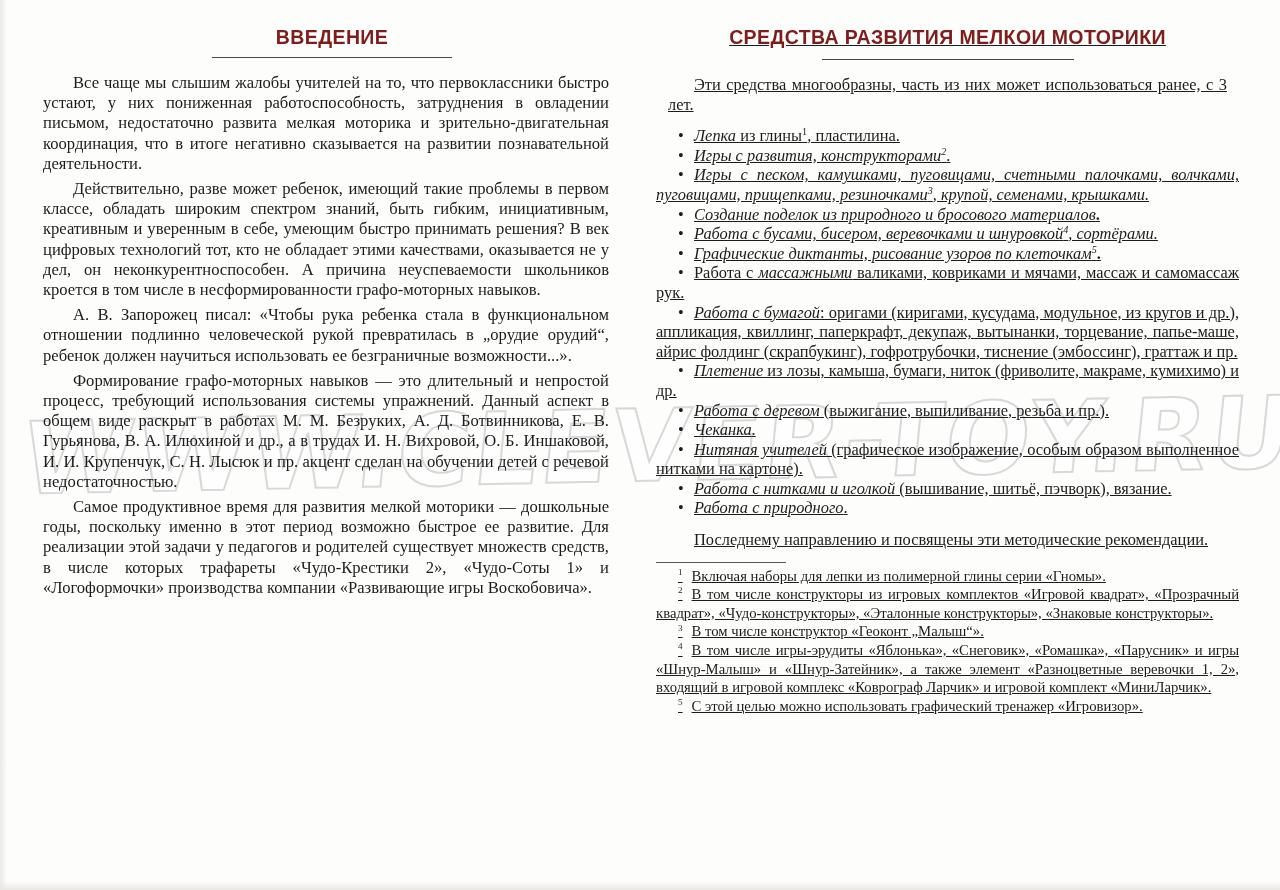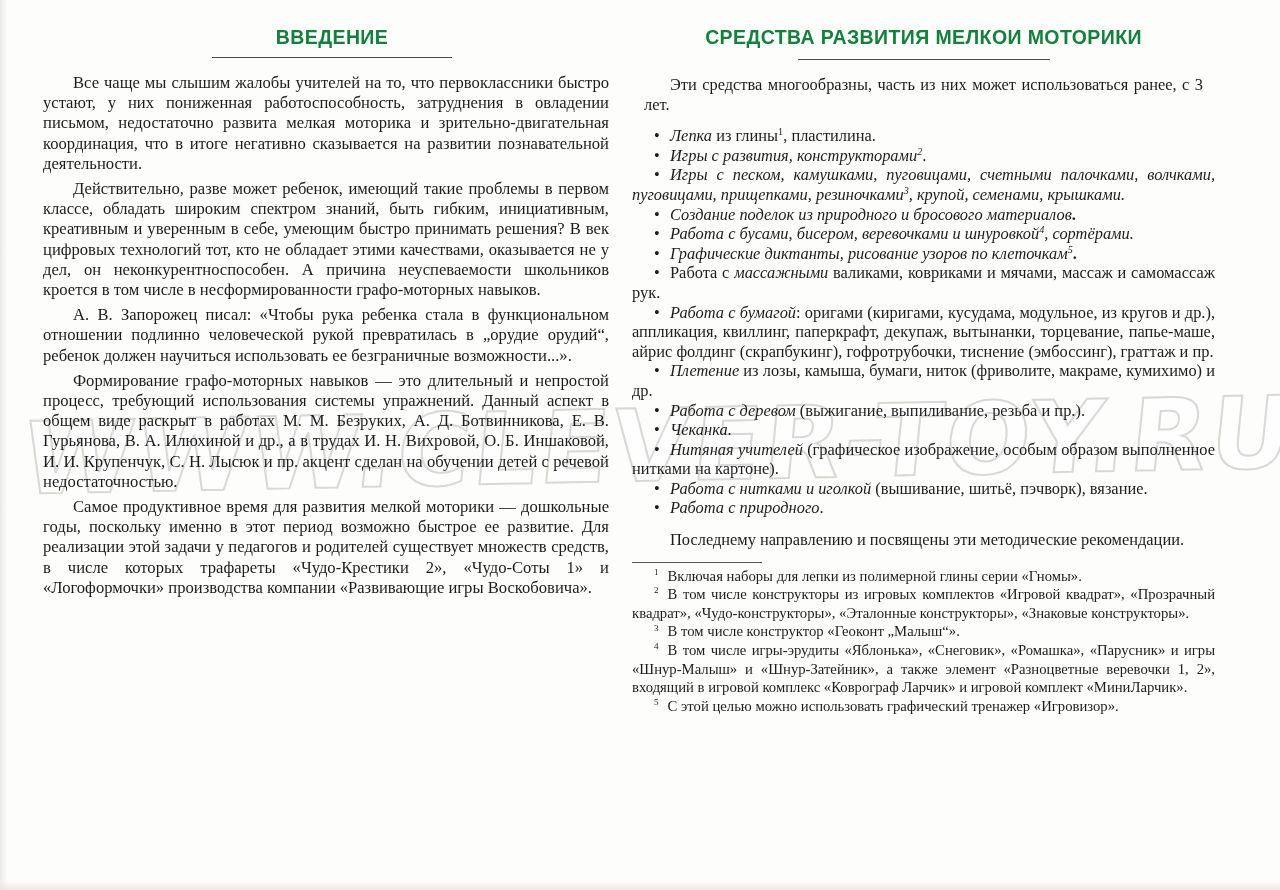--- a/index.html
+++ b/index.html
@@ -20,26 +20,26 @@
     font-size:100px;letter-spacing:3px;white-space:nowrap;
     color:rgba(255,255,255,0.55);
     -webkit-text-stroke:2px #d8d8d6;
     text-shadow:4px 4px 0 #eceme8, 4px 4px 0 #ebebe8;
     transform:skewX(-7deg) rotate(-1.2deg);
     text-align:center;
   }
 
   .page{position:absolute;top:24px;z-index:1;}
   .page-left{left:43px;width:578px;}
-  .page-right{left:632px;width:583px;}
+  .page-right{left:656px;width:583px;text-decoration:underline;}
 
   .page-title{
     font-family:"Liberation Sans","DejaVu Sans",sans-serif;
     font-weight:bold;font-size:19.5px;line-height:26px;
-    text-align:center;letter-spacing:0.4px;color:#15803d;
+    text-align:center;letter-spacing:0.4px;color:#7f1d1d;
   }
   .title-rule{border:0;border-top:1.6px solid #4a4a4a;width:240px;margin:7px auto 15px auto;}
   .page-right .title-rule{width:252px;margin-top:9px;}
 
   .body-text{font-size:16.6px;line-height:20.2px;text-align:justify;hyphens:auto;}
   .page-right .body-text{font-size:16.4px;line-height:19.6px;}
 
   .body-p{margin:0 12px 5px 0;text-indent:30px;}
   .intro-p,.closing-p{margin:12px;text-indent:26px;}
 

